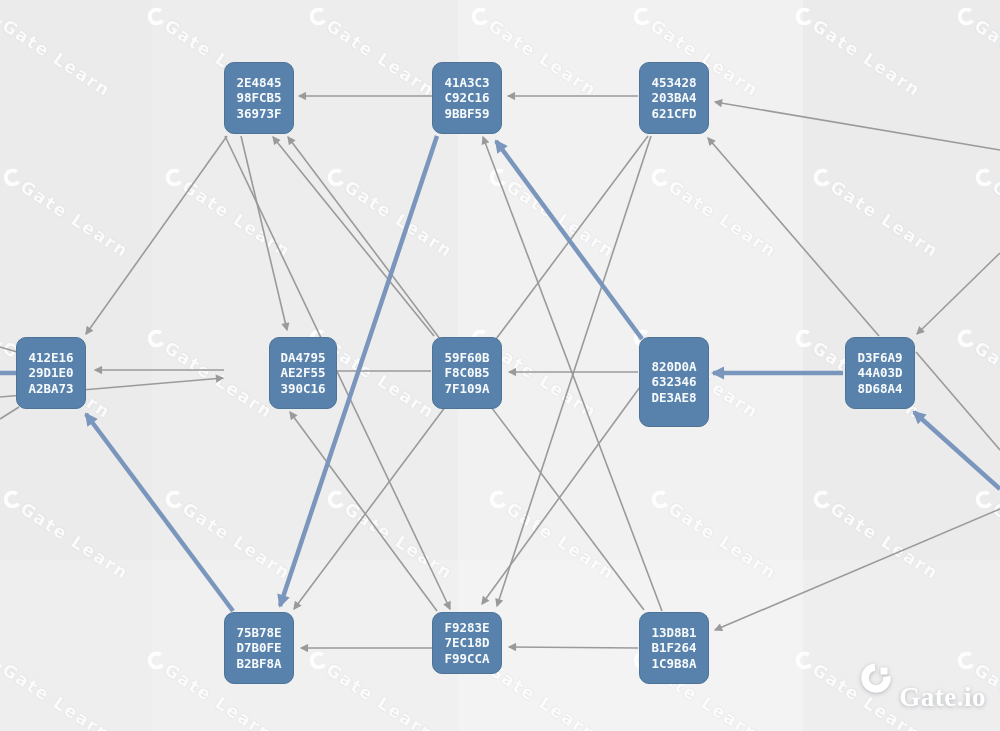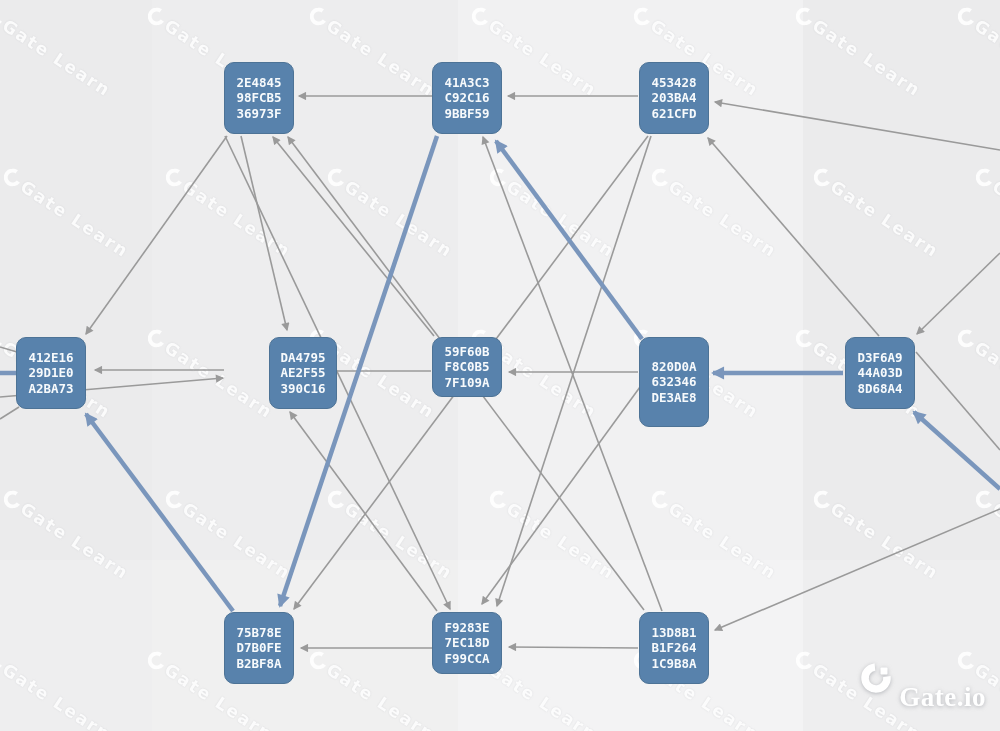--- a/index.html
+++ b/index.html
@@ -169,21 +169,21 @@
       <div class="node" style="left: 16px; top: 337px; width: 70px; height: 72px;">
         <div class="nl">412E16</div>
         <div class="nl">29D1E0</div>
         <div class="nl">A2BA73</div>
       </div>
       <div class="node" style="left: 224px; top: 337px; width: 68px; height: 72px; margin-left: 45px;">
         <div class="nl">DA4795</div>
         <div class="nl">AE2F55</div>
         <div class="nl">390C16</div>
       </div>
-      <div class="node" style="left: 432px; top: 337px; width: 70px; height: 60px;">
+      <div class="node" style="left: 432px; top: 337px; width: 70px; height: 72px;">
         <div class="nl">59F60B</div>
         <div class="nl">F8C0B5</div>
         <div class="nl">7F109A</div>
       </div>
       <div class="node" style="left: 639px; top: 337px; width: 70px; height: 90px;">
         <div class="nl">820D0A</div>
         <div class="nl">632346</div>
         <div class="nl">DE3AE8</div>
       </div>
       <div class="node" style="left: 845px; top: 337px; width: 70px; height: 72px;">

